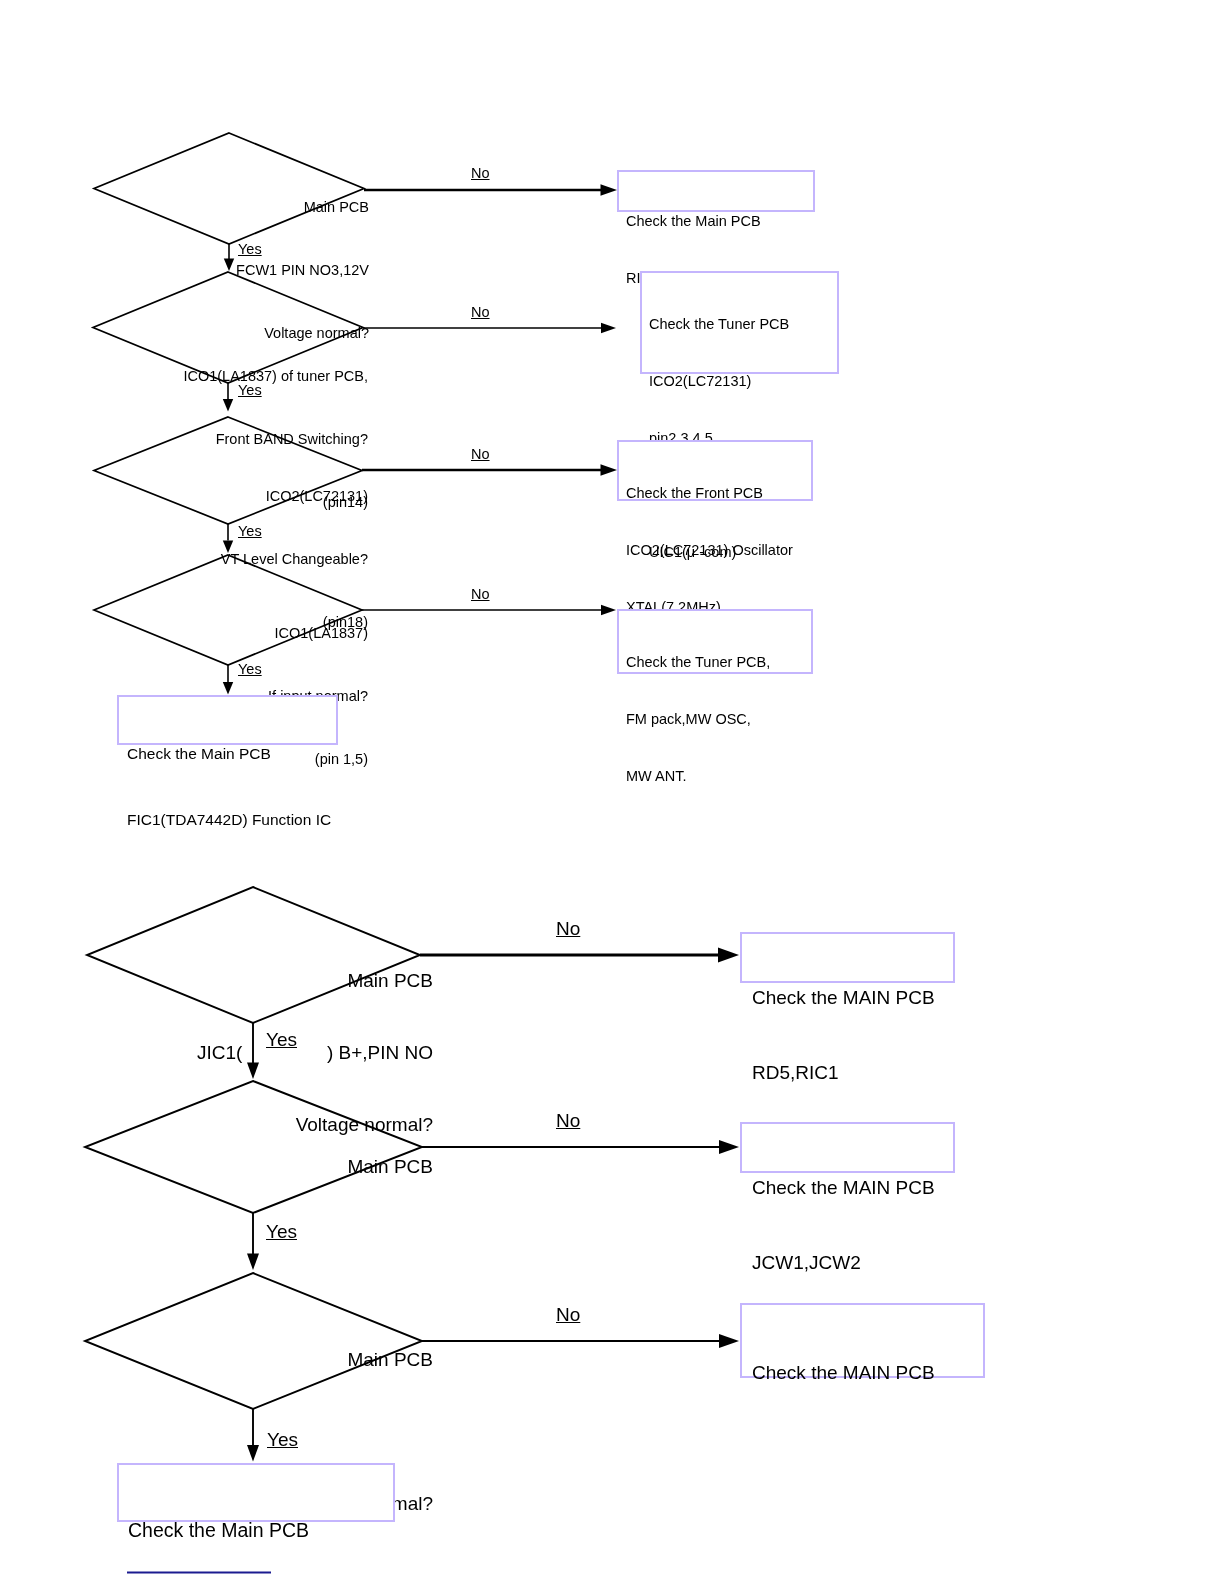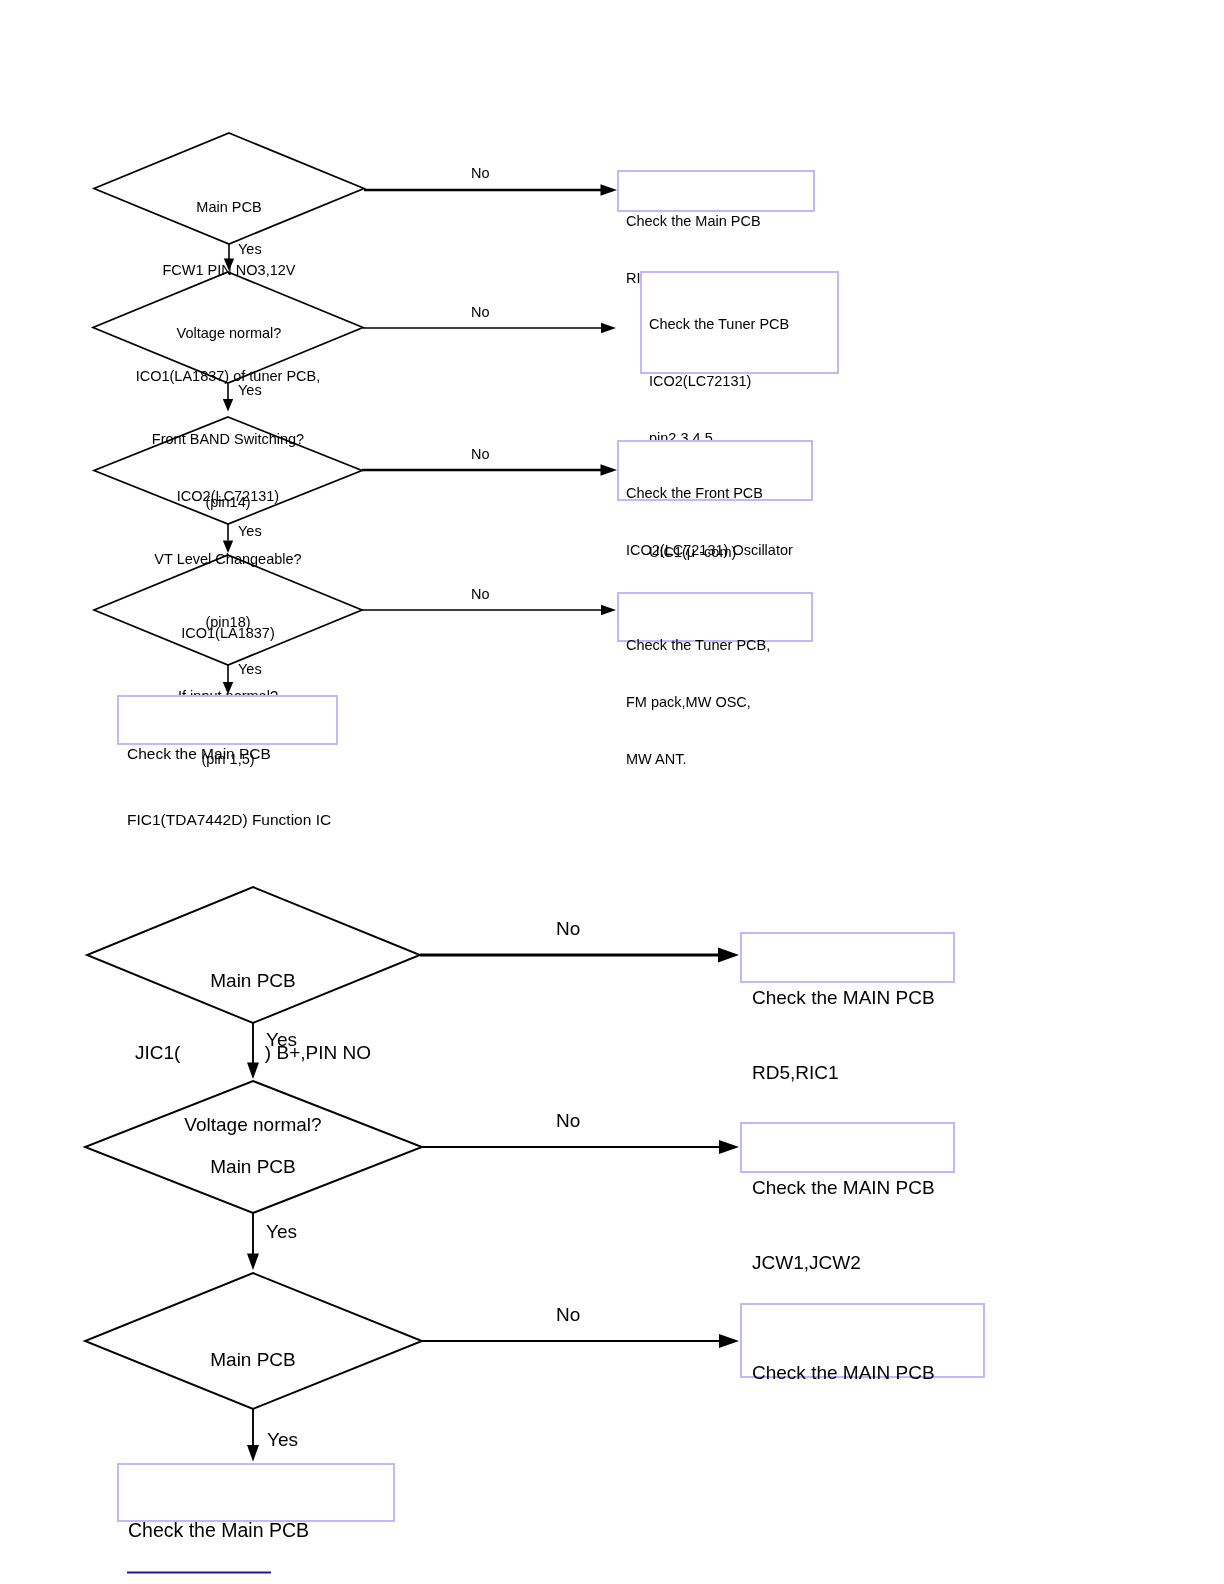--- a/index.html
+++ b/index.html
@@ -1,27 +1,27 @@
 <!DOCTYPE html>
 <html><head>
 <meta charset="utf-8">
 <style>
   html,body{margin:0;padding:0;background:#fff;}
   .page{position:relative;width:1224px;height:1584px;background:#fff;
         font-family:"Liberation Sans",sans-serif;color:#000;overflow:hidden;}
   .shapes{position:absolute;left:0;top:0;}
-  .dtext{position:absolute;text-align:center;white-space:pre;}
+  .dtext{position:absolute;text-align:right;white-space:pre;}
   .dtext.t{font-size:14.5px;line-height:21px;width:280px;}
   .dtext.b{font-size:19px;line-height:24px;width:360px;}
   .rbox{position:absolute;border:2px solid #c4b5fd;box-sizing:border-box;white-space:pre;background:#fff;}
   .rbox.t{font-size:14.5px;line-height:19px;padding:2px 0 0 7px;}
   .rbox.b{font-size:19px;line-height:25px;padding:1px 0 0 10px;}
   .rbox.ft{font-size:15.5px;line-height:22px;padding:2px 0 0 8px;}
   .rbox.fb{font-size:19.5px;line-height:25px;padding:3px 0 0 9px;}
-  .lab{position:absolute;white-space:pre;}
+  .lab{position:absolute;white-space:pre;text-decoration:underline;}
   .lab.t{font-size:14.5px;}
   .lab.b{font-size:19px;}
   .ln{white-space:pre;}
 </style>
 </head>
 <body>
 
 <div class="page">
 
   <svg class="shapes" width="1224" height="1584" viewBox="0 0 1224 1584">
@@ -109,21 +109,21 @@
     <div class="ln">XTAL(7.2MHz)</div>
   </div>
   <div class="lab t" style="left:238px;top:523px;">Yes</div>
 
   <div class="dtext t" style="left:88px;top:581px;">
     <div class="ln">ICO1(LA1837)</div>
     <div class="ln">If input normal?</div>
     <div class="ln">(pin 1,5)</div>
   </div>
   <div class="lab t" style="left:471px;top:586px;">No</div>
-  <div class="rbox t" style="left:617px;top:592px;width:196px;height:50px;padding-top:4px;">
+  <div class="rbox t" style="left:617px;top:609px;width:196px;height:65px;padding-top:4px;">
     <div class="ln">Check the Tuner PCB,</div>
     <div class="ln">FM pack,MW OSC,</div>
     <div class="ln">MW ANT.</div>
   </div>
   <div class="lab t" style="left:238px;top:661px;">Yes</div>
 
   <div class="rbox ft" style="left:117px;top:695px;width:221px;height:50px;">
     <div class="ln">Check the Main PCB</div>
     <div class="ln">FIC1(TDA7442D) Function IC</div>
   </div>

